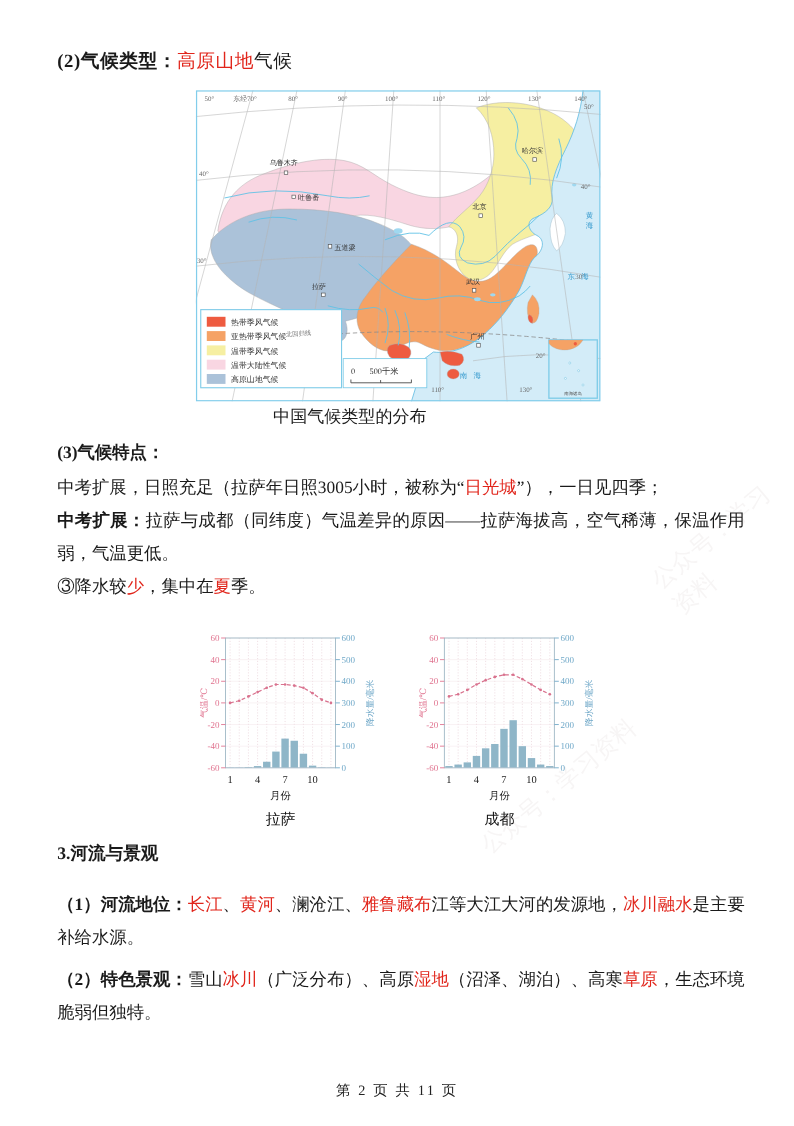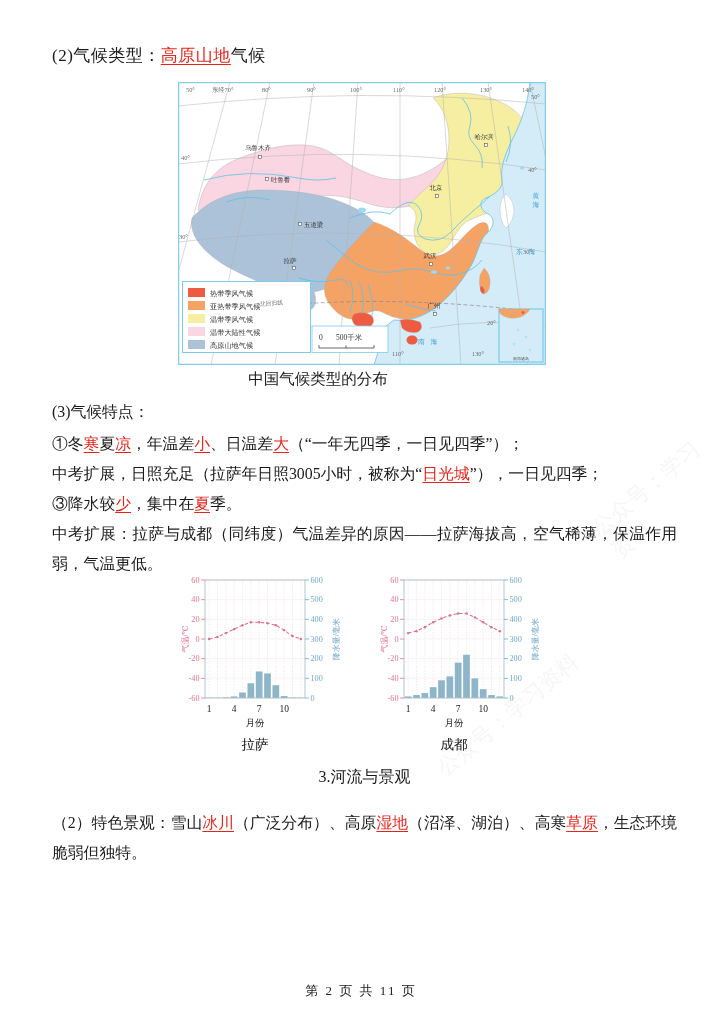--- a/index.html
+++ b/index.html
@@ -5,24 +5,24 @@
   html,body{margin:0;padding:0;background:#ffffff;}
   body{width:722px;height:1024px;position:relative;overflow:hidden;
        font-family:"Liberation Serif","DejaVu Serif",serif;color:#1a1a1a;}
   .abs{position:absolute;}
   .h2{left:52px;top:44px;font-size:17px;letter-spacing:.5px;}
   .caption{left:0;top:369px;width:636px;text-align:center;font-size:15.5px;}
   .textblock{left:52px;top:397px;width:625px;}
   .textblock p, .textblock h3{margin:0;font-size:15.8px;line-height:30px;text-align:justify;}
   .textblock h3{font-weight:bold;margin-bottom:2px;}
   .sec3{left:52px;top:764px;width:625px;}
-  .sec3 h3{margin:0 0 18px 0;font-size:16px;line-height:26px;font-weight:bold;text-align:center;}
+  .sec3 h3{margin:0 0 18px 0;font-size:16px;line-height:26px;font-weight:bold;}
   .sec3 p{margin:4px 0 8px 0;font-size:15.8px;line-height:30px;text-align:justify;}
-  .rn-b{font-weight:normal;}
-  .rn-r{color:#e1251b;text-decoration:underline;text-underline-offset:3px;text-decoration-thickness:1px;}
+  .rn-b{font-weight:bold;}
+  .rn-r{color:#e1251b;text-underline-offset:3px;text-decoration-thickness:1px;}
   .mapwrap{left:178px;top:82px;width:368px;height:283px;border-radius:12px;}
   .chart{top:569px;}
   .chart.c0{left:181px;} .chart.c1{left:380px;}
   .footer{left:0;top:982px;width:722px;text-align:center;font-size:13px;color:#222;letter-spacing:2px;}
   .wm{color:rgba(120,90,80,0.06);font-size:22px;transform:rotate(-40deg);pointer-events:none;}
   svg text{font-family:"Liberation Serif","DejaVu Serif",serif;}
 </style>
 </head>
 <body>
 
@@ -163,24 +163,23 @@
         <text x="82" y="224" font-size="5.8" fill="#777" transform="rotate(-4 82 224)">北回归线</text>
       </g>
   <rect x="0.6" y="0.6" width="366.8" height="281.8" fill="none" stroke="#82cdeb" stroke-width="1.3"></rect>
 </svg>
 </div>
 
 <div class="abs caption">中国气候类型的分布</div>
 
 <div class="abs textblock">
   <h3><span class="rn-b">(3)气候特点：</span></h3>
-  <p><span>①冬</span><span class="rn-r">寒</span><span>夏</span><span class="rn-r">凉</span><span>，年温差</span><span class="rn-r">小</span><span>、日温差</span><span class="rn-r">大</span><span>（“一年无四季，一日见四季”）；</span></p>
   <p><span>中考扩展，日照充足（拉萨年日照3005小时，被称为“</span><span class="rn-r">日光城</span><span>”），一日见四季；</span></p>
+  <p><span class="rn-b">中考扩展：</span><span>拉萨与成都（同纬度）气温差异的原因——拉萨海拔高，空气稀薄，保温作用弱，气温更低。</span></p>
   <p><span>③降水较</span><span class="rn-r">少</span><span>，集中在</span><span class="rn-r">夏</span><span>季。</span></p>
-  <p><span class="rn-b">中考扩展：</span><span>拉萨与成都（同纬度）气温差异的原因——拉萨海拔高，空气稀薄，保温作用弱，气温更低。</span></p>
 </div>
 
 <div class="abs chart c0">
   <svg width="166" height="186" viewBox="0 0 166 186">
       <g>
         <line x1="28.166666666666668" y1="11" x2="28.166666666666668" y2="129" stroke="#e6ccd4" stroke-width="0.6" stroke-dasharray="1,1.6"></line>
         <line x1="36.5" y1="11" x2="36.5" y2="129" stroke="#e6ccd4" stroke-width="0.6" stroke-dasharray="1,1.6"></line>
         <line x1="44.833333333333336" y1="11" x2="44.833333333333336" y2="129" stroke="#e6ccd4" stroke-width="0.6" stroke-dasharray="1,1.6"></line>
         <line x1="53.16666666666667" y1="11" x2="53.16666666666667" y2="129" stroke="#e6ccd4" stroke-width="0.6" stroke-dasharray="1,1.6"></line>
         <line x1="61.5" y1="11" x2="61.5" y2="129" stroke="#e6ccd4" stroke-width="0.6" stroke-dasharray="1,1.6"></line>
@@ -346,19 +345,20 @@
         <text x="78.16666666666667" y="143" font-size="9.5" fill="#222" text-anchor="middle">7</text>
         <text x="103.16666666666667" y="143" font-size="9.5" fill="#222" text-anchor="middle">10</text>
         <text x="74" y="157" font-size="9.5" fill="#222" text-anchor="middle">月份</text>
         <text x="74" y="180" font-size="13.5" fill="#111" text-anchor="middle">成都</text>
       </g>
     </svg>
 </div>
 
 <div class="abs sec3">
   <h3><span class="rn-b">3.河流与景观</span></h3>
+  <p><span class="rn-b">（1）河流地位：</span><span class="rn-r">长江</span><span>、</span><span class="rn-r">黄河</span><span>、澜沧江、</span><span class="rn-r">雅鲁藏布</span><span>江等大江大河的发源地，</span><span class="rn-r">冰川融水</span><span>是主要补给水源。</span></p>
   <p><span class="rn-b">（2）特色景观：</span><span>雪山</span><span class="rn-r">冰川</span><span>（广泛分布）、高原</span><span class="rn-r">湿地</span><span>（沼泽、湖泊）、高寒</span><span class="rn-r">草原</span><span>，生态环境脆弱但独特。</span></p>
 </div>
 
 <div class="abs wm" style="left:590px;top:470px;">公众号：学习资料</div>
 <div class="abs wm" style="left:420px;top:700px;">公众号：学习资料</div>
 
 <div class="abs footer">第 2 页 共 11 页</div>
 
 </body></html>

